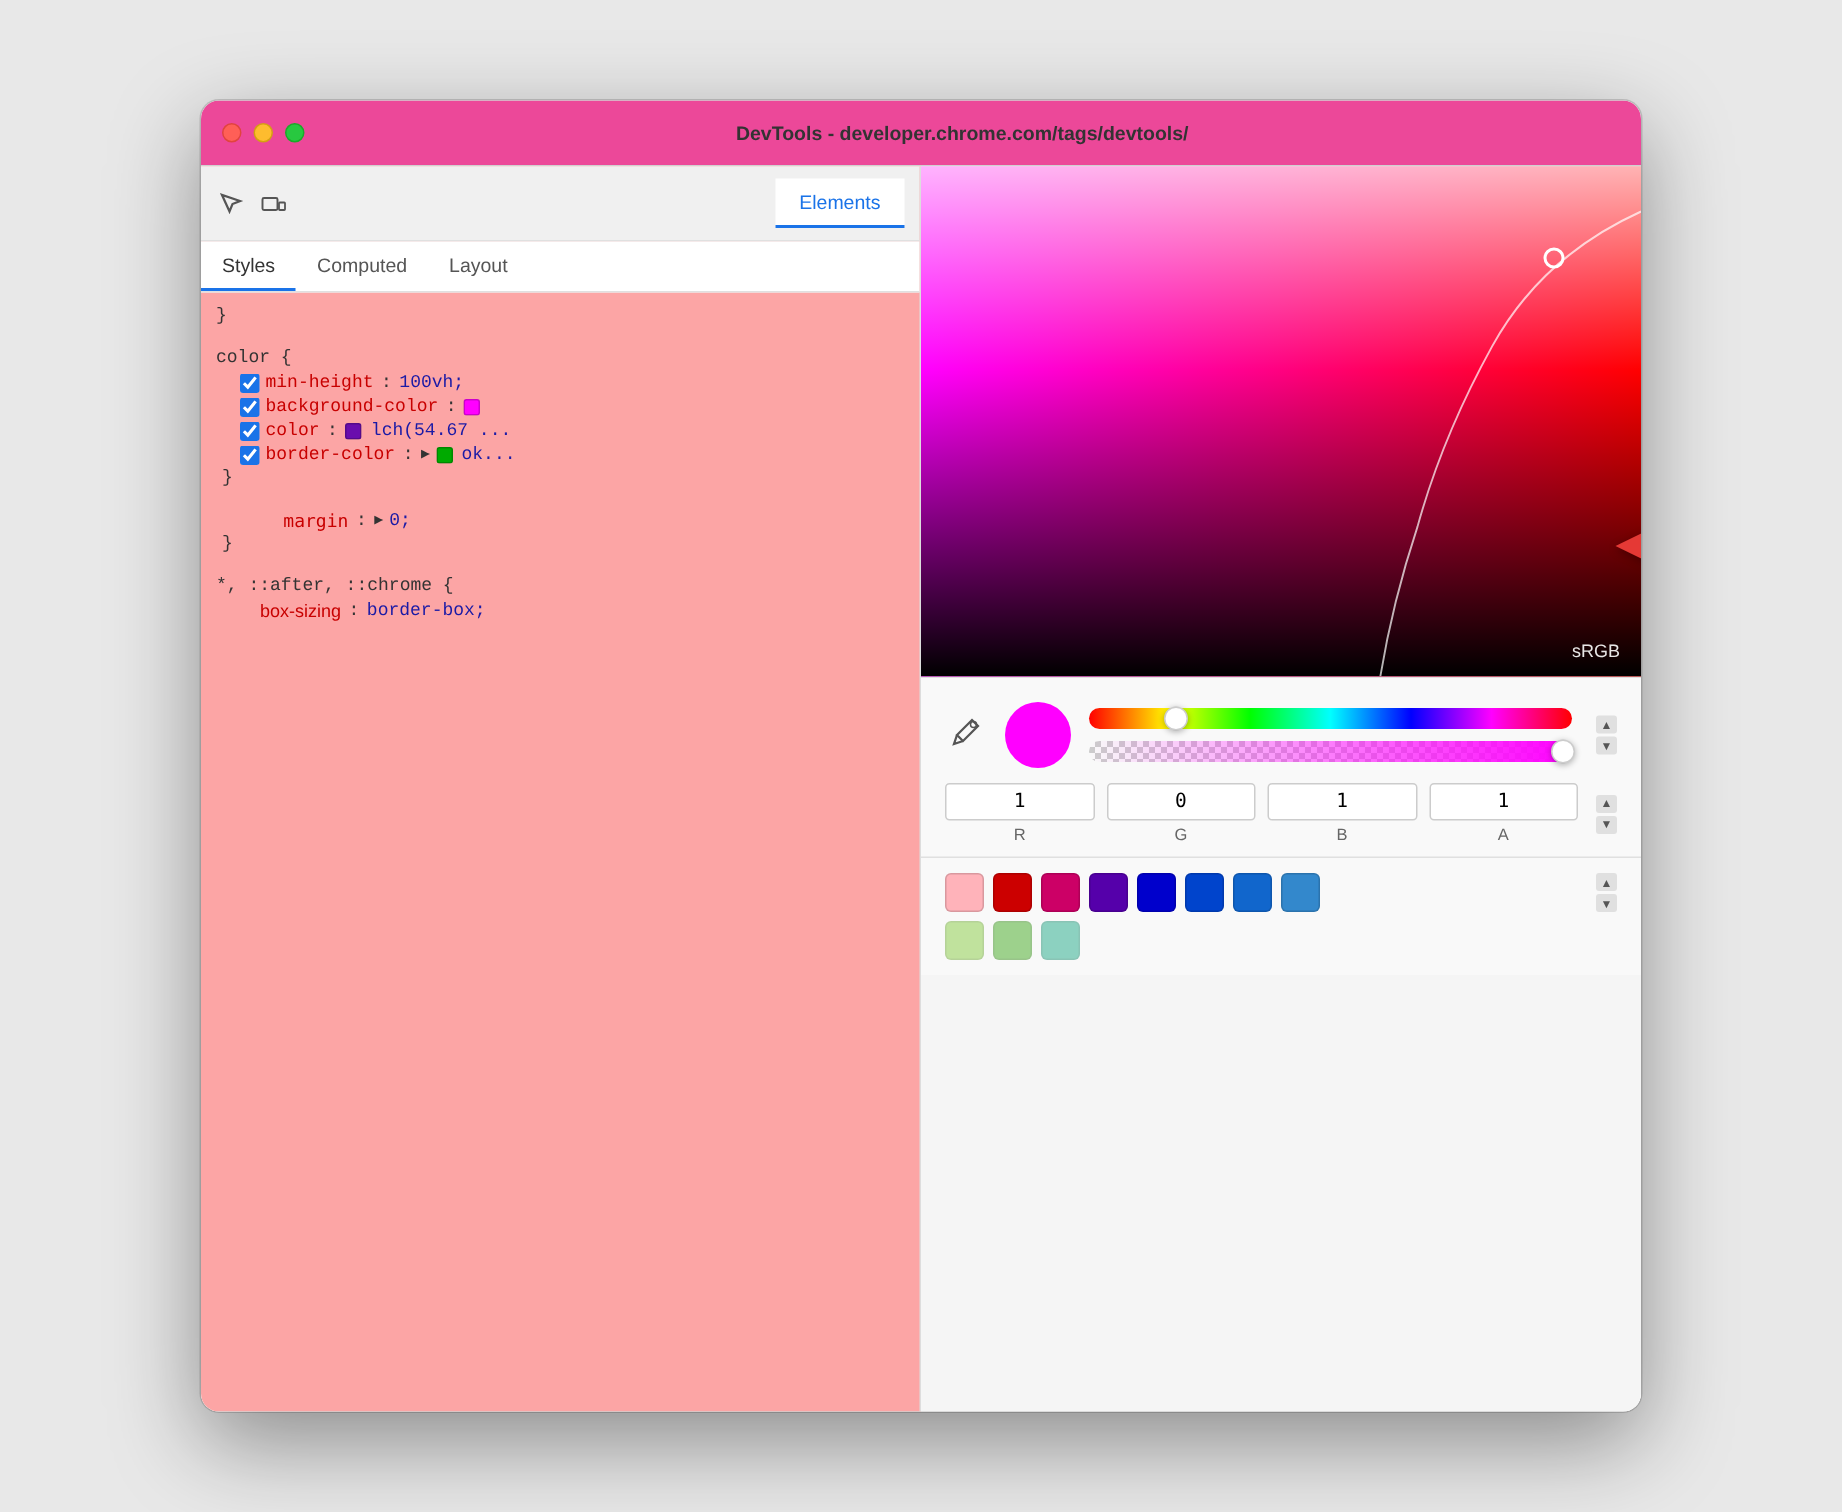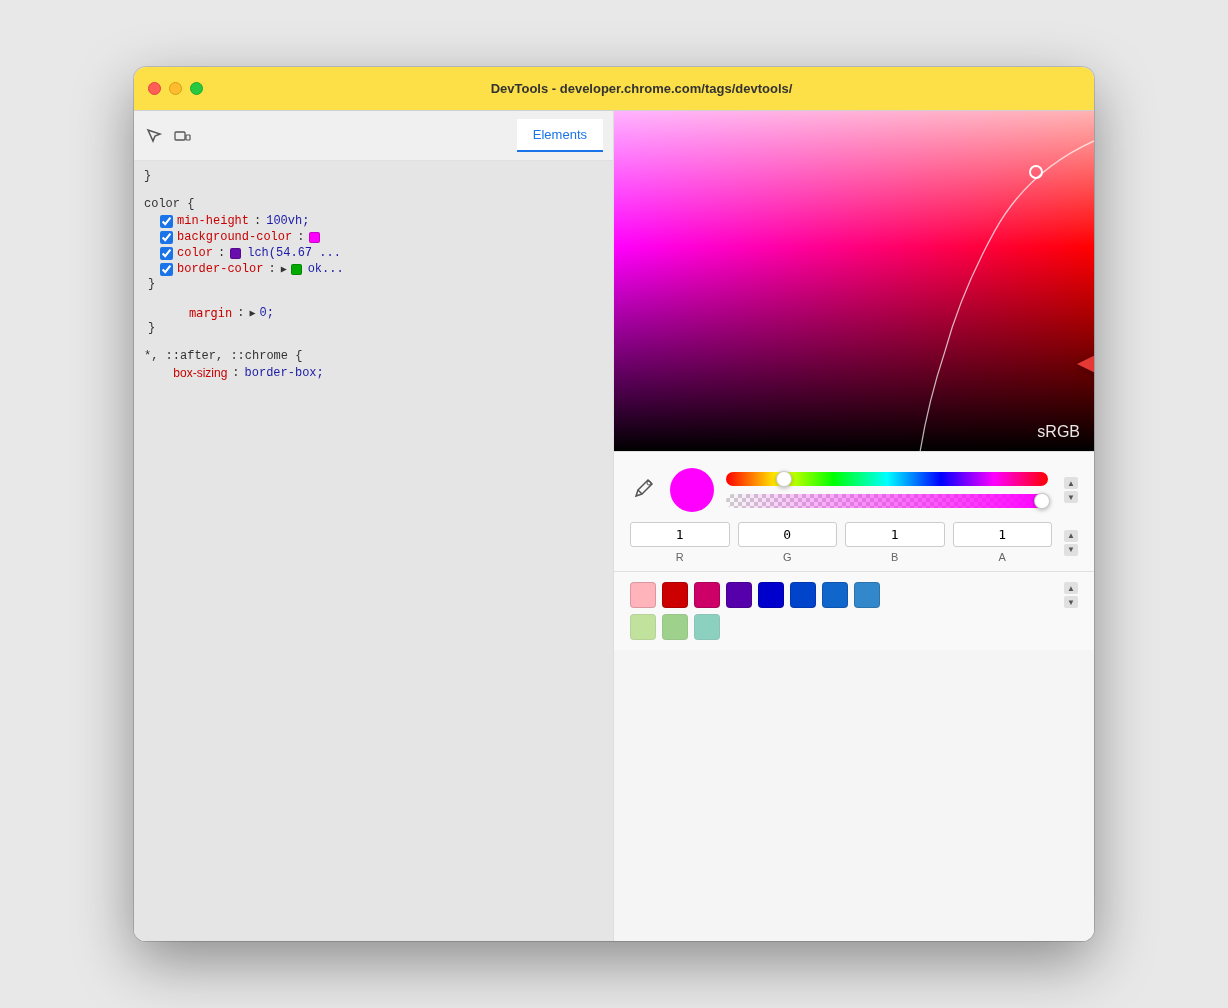--- a/index.html
+++ b/index.html
@@ -14,21 +14,21 @@
 
     .window {
       width: 960px;
       background: #f5f5f5;
       border-radius: 12px;
       box-shadow: 0 20px 60px rgba(0,0,0,0.4), 0 0 0 1px rgba(0,0,0,0.15);
       overflow: hidden;
     }
 
     .titlebar {
-      background: #fde047;
+      background: #ec4899;
       height: 44px;
       display: flex;
       align-items: center;
       padding: 0 14px;
       border-bottom: 1px solid #d0d0d0;
       border-radius: 12px 12px 0 0;
     }
 
     .traffic-lights {
       display: flex;
@@ -58,21 +58,21 @@
       height: 830px;
       background: #fff;
     }
 
     
     .left-panel {
       width: 480px;
       border-right: 1px solid #ddd;
       display: flex;
       flex-direction: column;
-      background: #e5e5e5;
+      background: #fca5a5;
       flex-shrink: 0;
     }
 
     .devtools-toolbar {
       display: flex;
       align-items: center;
       padding: 8px 10px;
       border-bottom: 1px solid #e0e0e0;
       gap: 8px;
       background: #f0f0f0;
@@ -247,21 +247,21 @@
       border: 2px solid white;
       transform: translate(50%, -50%);
       cursor: crosshair;
     }
 
     .srgb-label {
       position: absolute;
       bottom: 10px;
       right: 14px;
       color: rgba(255,255,255,0.9);
-      font-size: 16px;
+      font-size: 12px;
       font-weight: 500;
     }
 
     
     .gamut-line {
       position: absolute;
       top: 0;
       right: 0;
       width: 100%;
       height: 100%;
@@ -487,20 +487,25 @@
             <rect x="13" y="8" width="4" height="5" rx="0.5" stroke="#555" stroke-width="1.2" fill="none"></rect>
           </svg>
         </div>
         <div style="flex:1"></div>
         <div class="toolbar-tabs" style="border:none; background:transparent; flex:0;">
           <div class="toolbar-tab active">Elements</div>
         </div>
       </div>
 
 
+      <div class="styles-tabs">
+        <div class="styles-tab active">Styles</div>
+        <div class="styles-tab">Computed</div>
+        <div class="styles-tab">Layout</div>
+      </div>
 
 
       <div class="css-rules">
 
         <div class="css-rule">
           <span class="css-brace">}</span>
         </div>
 
         <div class="css-rule">
           <div class="css-selector">

